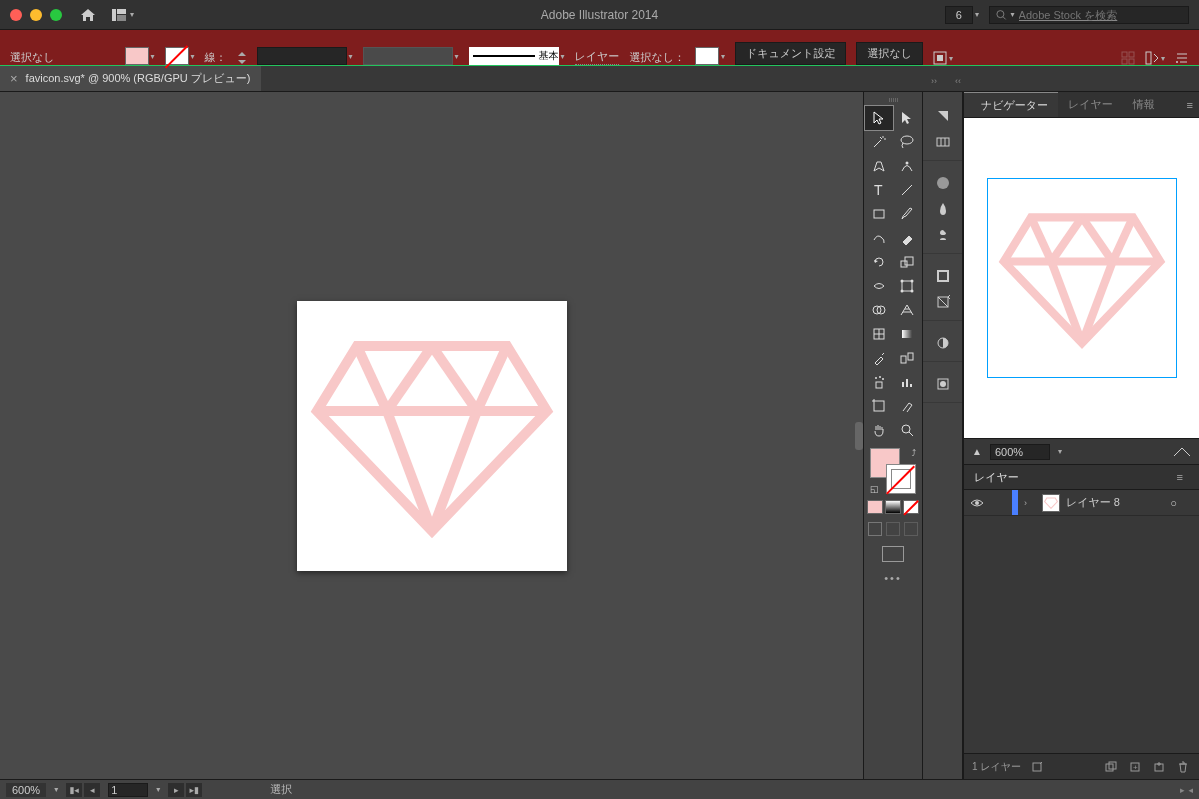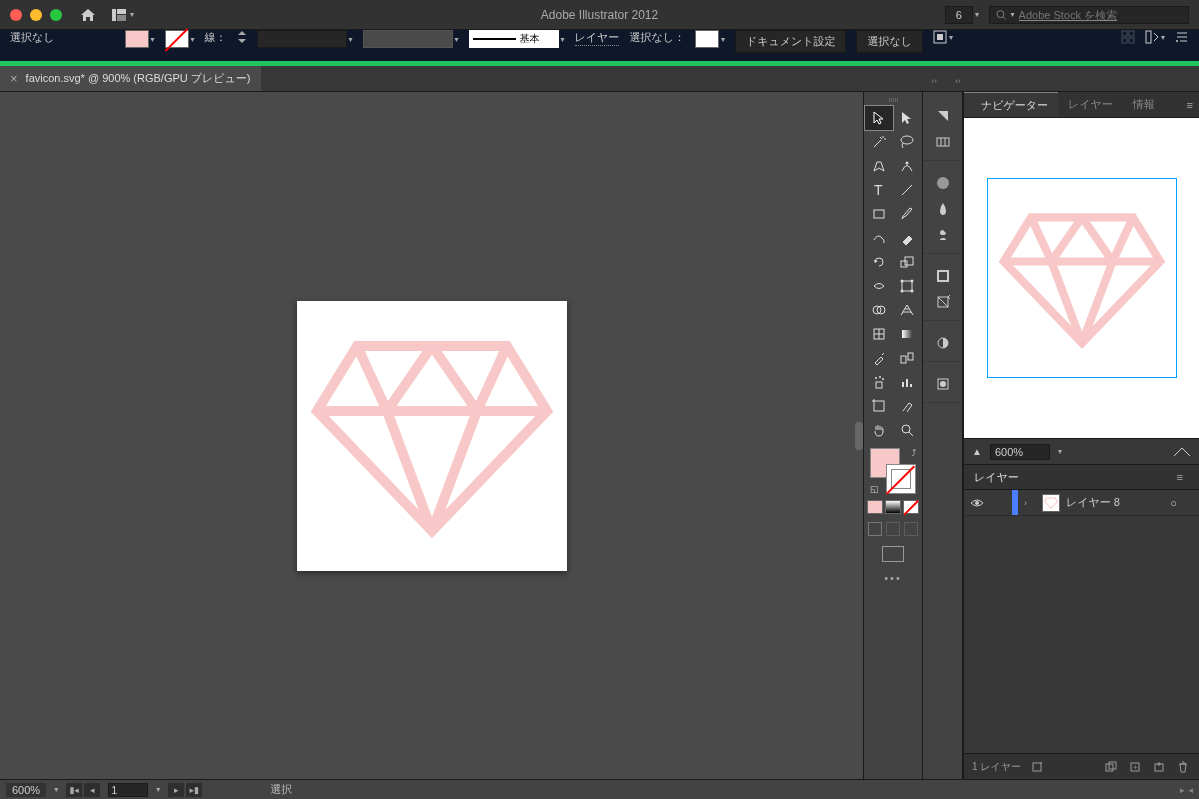--- a/index.html
+++ b/index.html
@@ -14,31 +14,31 @@
 .tl.g { background: #28c840; }
 .home-icon { margin-left: 18px; color: #ccc; }
 .workspace-sw { margin-left: 16px; display: flex; align-items: center; gap: 4px; }
 .title { position: absolute; left: 50%; transform: translateX(-50%); color: #aaa; font-size: 12px; }
 .titlebar-right { position: absolute; right: 10px; display: flex; align-items: center; gap: 10px; }
 .doc-count { background: #262626; border: 1px solid #1a1a1a; padding: 2px 10px; font-size: 11px; color: #ccc; }
 .search { display: flex; align-items: center; background: #262626; border: 1px solid #1a1a1a; padding: 2px 6px; width: 200px; }
 .search input { background: transparent; border: none; color: #888; font-size: 11px; width: 100%; outline: none; text-decoration: underline; }
 
 
-.controlbar { height: 36px; background: #0f172a; display: flex; align-items: flex-start; padding: 0 10px; gap: 10px; border-bottom: 5px solid #22c55e; }
+.controlbar { height: 36px; background: #7f1d1d; display: flex; align-items: flex-end; padding: 0 10px; gap: 10px; border-bottom: 1px solid #22c55e; }
 .ctrl-label { color: #ccc; font-size: 11px; }
 .swatch { width: 24px; height: 18px; border: 1px solid #666; display: inline-block; }
 .swatch.pink { background: #F8C8C8; }
 .swatch.white { background: #fff; }
 .swatch.none { background: #fff; position: relative; }
 .swatch.none::after { content: ''; position: absolute; width: 140%; height: 2px; background: red; top: 50%; left: -20%; transform: rotate(-45deg); }
 .dd { display: flex; align-items: center; gap: 2px; }
 .chev { font-size: 8px; color: #aaa; }
 .stroke-prev { width: 90px; height: 18px; background: #262626; border: 1px solid #1a1a1a; }
-.style-prev { width: 90px; height: 18px; background: #fff; display: flex; align-items: center; justify-content: flex-end; padding-right: 19px; color: #000; font-size: 10px; }
+.style-prev { width: 90px; height: 18px; background: #fff; display: flex; align-items: center; justify-content: flex-end; padding-right: 0; color: #000; font-size: 10px; }
 .style-prev .line { flex: 1; height: 2px; background: #000; margin: 0 4px; }
 .btn { background: #262626; border: 1px solid #1a1a1a; padding: 3px 10px; color: #ccc; font-size: 11px; cursor: pointer; }
 .ctrl-spacer { flex: 1; }
 .ctrl-icons { display: flex; gap: 10px; align-items: center; }
 
 
 .tabbar { height: 26px; background: #383838; display: flex; align-items: center; border-bottom: 1px solid #1a1a1a; }
 .tab { display: flex; align-items: center; gap: 8px; padding: 0 10px; height: 100%; background: #4a4a4a; color: #ddd; font-size: 11px; }
 .tab .x { color: #aaa; font-size: 13px; }
 
@@ -134,21 +134,21 @@
       </svg>
   </span>
   <span class="workspace-sw">
     <svg width="14" height="12" viewBox="0 0 14 12">
         <rect x="0" y="0" width="4" height="12" fill="#ccc"></rect>
         <rect x="5" y="0" width="9" height="5" fill="#ccc"></rect>
         <rect x="5" y="6" width="9" height="6" fill="#888"></rect>
       </svg>
     <span class="chev">▾</span>
   </span>
-  <div class="title">Adobe Illustrator 2012</div>
+  <div class="title">Adobe Illustrator 2014</div>
   <div class="titlebar-right">
     <div class="dd">
       <span class="doc-count">6</span>
       <span class="chev">▾</span>
     </div>
     <div class="search">
       <svg width="12" height="12" viewBox="0 0 12 12" style="margin-right:4px">
           <circle cx="5" cy="5" r="4" stroke="#888" fill="none"></circle>
           <line x1="8" y1="8" x2="11" y2="11" stroke="#888"></line>
         </svg>

